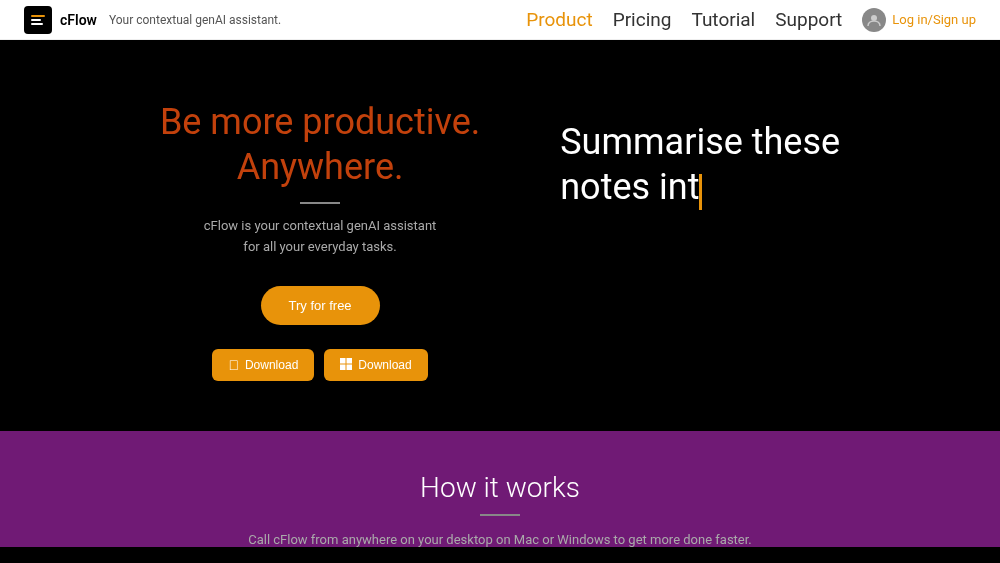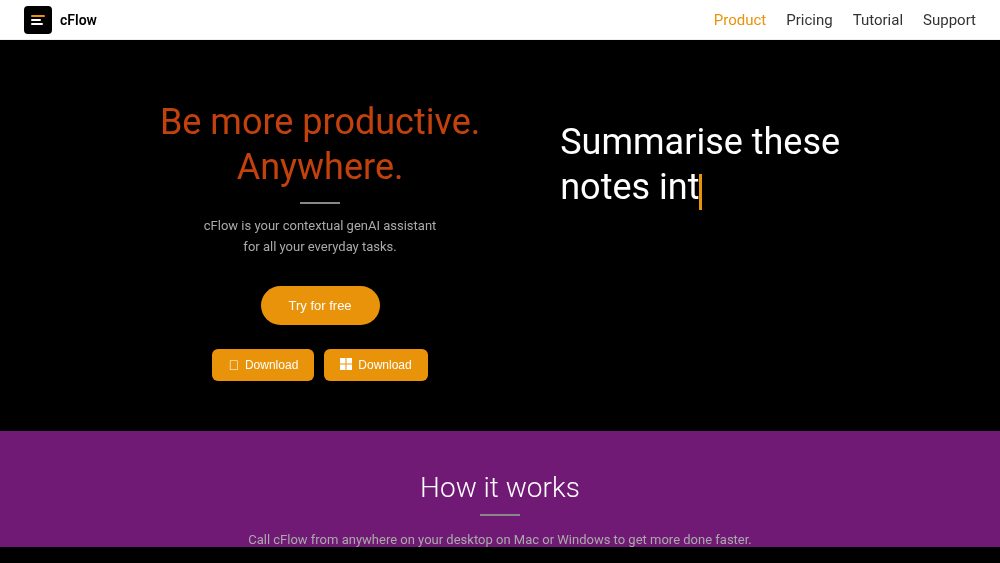--- a/index.html
+++ b/index.html
@@ -65,21 +65,21 @@
     }
 
     .navbar-nav {
       display: flex;
       align-items: center;
       gap: 20px;
       margin-left: auto;
     }
 
     .nav-link {
-      font-size: 15px;
+      font-size: 19px;
       color: #333;
       text-decoration: none;
       cursor: pointer;
     }
 
     .nav-link.active {
       color: #e8930a;
     }
 
     .nav-auth {
@@ -239,27 +239,37 @@
 <nav class="navbar">
   <div class="navbar-brand">
     <div class="brand-icon">
       <svg viewBox="0 0 18 18" fill="none" xmlns="http://www.w3.org/2000/svg">
         <rect x="2" y="4" width="14" height="2" rx="1" fill="#e8930a"></rect>
         <rect x="2" y="8" width="10" height="2" rx="1" fill="#fff"></rect>
         <rect x="2" y="12" width="12" height="2" rx="1" fill="#fff"></rect>
       </svg>
     </div>
     <span class="brand-name">cFlow</span>
+    <span class="brand-tagline">Your contextual genAI assistant.</span>
   </div>
 
   <div class="navbar-nav">
     <a class="nav-link active">Product</a>
     <a class="nav-link">Pricing</a>
     <a class="nav-link">Tutorial</a>
     <a class="nav-link">Support</a>
+    <div class="nav-auth">
+      <div class="avatar">
+        <svg width="14" height="14" viewBox="0 0 14 14" fill="none">
+          <circle cx="7" cy="5" r="3" fill="#ccc"></circle>
+          <path d="M1 13c0-3 2.5-5 6-5s6 2 6 5" stroke="#ccc" stroke-width="1.5" fill="none"></path>
+        </svg>
+      </div>
+      <span class="nav-auth-label">Log in/Sign up</span>
+    </div>
   </div>
 </nav>
 
 <section class="hero">
   <div class="hero-left">
     <h1 class="hero-title">
       <span>Be more productive.</span><br>
       <span>Anywhere.</span>
     </h1>
     <div class="hero-divider"></div>

